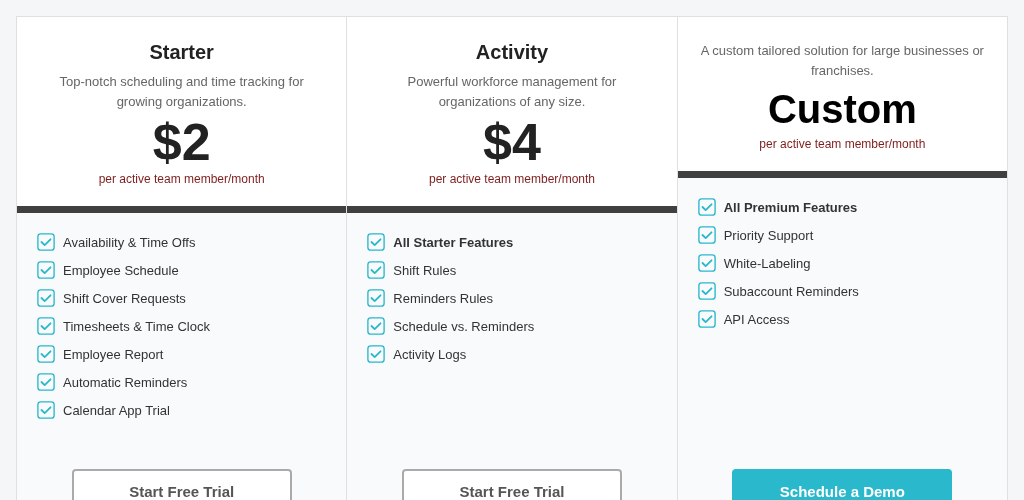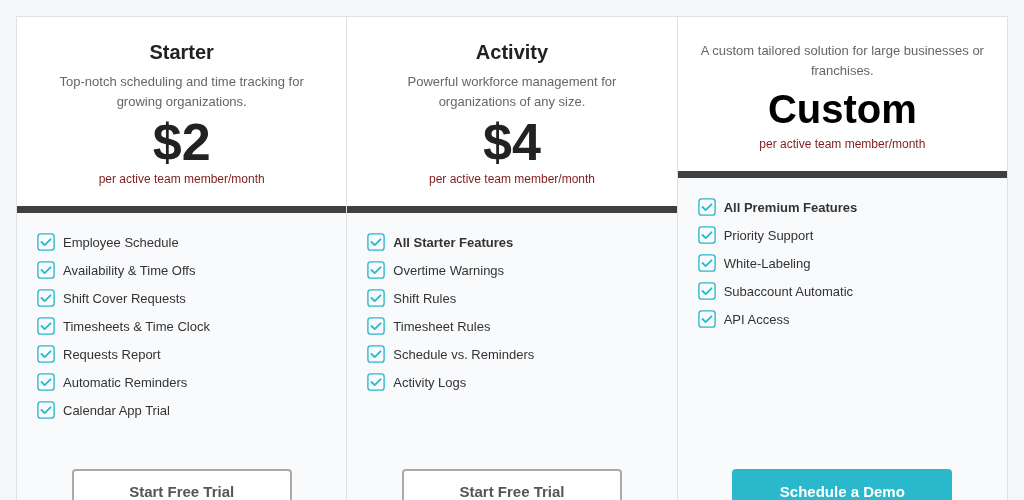--- a/index.html
+++ b/index.html
@@ -131,53 +131,53 @@
         <div class="plan-price">$2</div>
         <div class="plan-price-period">per active team member/month</div>
       </div>
       <div class="plan-features">
 
           <div class="feature-item">
             <svg class="check-icon" viewBox="0 0 20 20" fill="none" xmlns="http://www.w3.org/2000/svg">
               <rect x="1" y="1" width="18" height="18" rx="3" stroke="#29b8cc" stroke-width="1.5" fill="none"></rect>
               <path d="M5 10l3.5 3.5L15 7" stroke="#29b8cc" stroke-width="2" stroke-linecap="round" stroke-linejoin="round"></path>
             </svg>
+            <span>Availability &amp; Time Offs</span>
+          </div>
+
+          <div class="feature-item">
+            <svg class="check-icon" viewBox="0 0 20 20" fill="none" xmlns="http://www.w3.org/2000/svg">
+              <rect x="1" y="1" width="18" height="18" rx="3" stroke="#29b8cc" stroke-width="1.5" fill="none"></rect>
+              <path d="M5 10l3.5 3.5L15 7" stroke="#29b8cc" stroke-width="2" stroke-linecap="round" stroke-linejoin="round"></path>
+            </svg>
             <span>Employee Schedule</span>
           </div>
 
           <div class="feature-item">
             <svg class="check-icon" viewBox="0 0 20 20" fill="none" xmlns="http://www.w3.org/2000/svg">
               <rect x="1" y="1" width="18" height="18" rx="3" stroke="#29b8cc" stroke-width="1.5" fill="none"></rect>
               <path d="M5 10l3.5 3.5L15 7" stroke="#29b8cc" stroke-width="2" stroke-linecap="round" stroke-linejoin="round"></path>
             </svg>
-            <span>Availability &amp; Time Offs</span>
-          </div>
-
-          <div class="feature-item">
-            <svg class="check-icon" viewBox="0 0 20 20" fill="none" xmlns="http://www.w3.org/2000/svg">
-              <rect x="1" y="1" width="18" height="18" rx="3" stroke="#29b8cc" stroke-width="1.5" fill="none"></rect>
-              <path d="M5 10l3.5 3.5L15 7" stroke="#29b8cc" stroke-width="2" stroke-linecap="round" stroke-linejoin="round"></path>
-            </svg>
             <span>Shift Cover Requests</span>
           </div>
 
           <div class="feature-item">
             <svg class="check-icon" viewBox="0 0 20 20" fill="none" xmlns="http://www.w3.org/2000/svg">
               <rect x="1" y="1" width="18" height="18" rx="3" stroke="#29b8cc" stroke-width="1.5" fill="none"></rect>
               <path d="M5 10l3.5 3.5L15 7" stroke="#29b8cc" stroke-width="2" stroke-linecap="round" stroke-linejoin="round"></path>
             </svg>
             <span>Timesheets &amp; Time Clock</span>
           </div>
 
           <div class="feature-item">
             <svg class="check-icon" viewBox="0 0 20 20" fill="none" xmlns="http://www.w3.org/2000/svg">
               <rect x="1" y="1" width="18" height="18" rx="3" stroke="#29b8cc" stroke-width="1.5" fill="none"></rect>
               <path d="M5 10l3.5 3.5L15 7" stroke="#29b8cc" stroke-width="2" stroke-linecap="round" stroke-linejoin="round"></path>
             </svg>
-            <span>Requests Report</span>
+            <span>Employee Report</span>
           </div>
 
           <div class="feature-item">
             <svg class="check-icon" viewBox="0 0 20 20" fill="none" xmlns="http://www.w3.org/2000/svg">
               <rect x="1" y="1" width="18" height="18" rx="3" stroke="#29b8cc" stroke-width="1.5" fill="none"></rect>
               <path d="M5 10l3.5 3.5L15 7" stroke="#29b8cc" stroke-width="2" stroke-linecap="round" stroke-linejoin="round"></path>
             </svg>
             <span>Automatic Reminders</span>
           </div>
 
@@ -204,42 +204,35 @@
       <div class="plan-features">
 
           <div class="feature-item bold-feature">
             <svg class="check-icon" viewBox="0 0 20 20" fill="none" xmlns="http://www.w3.org/2000/svg">
               <rect x="1" y="1" width="18" height="18" rx="3" stroke="#29b8cc" stroke-width="1.5" fill="none"></rect>
               <path d="M5 10l3.5 3.5L15 7" stroke="#29b8cc" stroke-width="2" stroke-linecap="round" stroke-linejoin="round"></path>
             </svg>
             <span>All Starter Features</span>
           </div>
 
-          <div class="feature-item">
-            <svg class="check-icon" viewBox="0 0 20 20" fill="none" xmlns="http://www.w3.org/2000/svg">
-              <rect x="1" y="1" width="18" height="18" rx="3" stroke="#29b8cc" stroke-width="1.5" fill="none"></rect>
-              <path d="M5 10l3.5 3.5L15 7" stroke="#29b8cc" stroke-width="2" stroke-linecap="round" stroke-linejoin="round"></path>
-            </svg>
-            <span>Overtime Warnings</span>
-          </div>
 
           <div class="feature-item">
             <svg class="check-icon" viewBox="0 0 20 20" fill="none" xmlns="http://www.w3.org/2000/svg">
               <rect x="1" y="1" width="18" height="18" rx="3" stroke="#29b8cc" stroke-width="1.5" fill="none"></rect>
               <path d="M5 10l3.5 3.5L15 7" stroke="#29b8cc" stroke-width="2" stroke-linecap="round" stroke-linejoin="round"></path>
             </svg>
             <span>Shift Rules</span>
           </div>
 
           <div class="feature-item">
             <svg class="check-icon" viewBox="0 0 20 20" fill="none" xmlns="http://www.w3.org/2000/svg">
               <rect x="1" y="1" width="18" height="18" rx="3" stroke="#29b8cc" stroke-width="1.5" fill="none"></rect>
               <path d="M5 10l3.5 3.5L15 7" stroke="#29b8cc" stroke-width="2" stroke-linecap="round" stroke-linejoin="round"></path>
             </svg>
-            <span>Timesheet Rules</span>
+            <span>Reminders Rules</span>
           </div>
 
 
           <div class="feature-item">
             <svg class="check-icon" viewBox="0 0 20 20" fill="none" xmlns="http://www.w3.org/2000/svg">
               <rect x="1" y="1" width="18" height="18" rx="3" stroke="#29b8cc" stroke-width="1.5" fill="none"></rect>
               <path d="M5 10l3.5 3.5L15 7" stroke="#29b8cc" stroke-width="2" stroke-linecap="round" stroke-linejoin="round"></path>
             </svg>
             <span>Schedule vs. Reminders</span>
           </div>
@@ -287,21 +280,21 @@
               <path d="M5 10l3.5 3.5L15 7" stroke="#29b8cc" stroke-width="2" stroke-linecap="round" stroke-linejoin="round"></path>
             </svg>
             <span>White-Labeling</span>
           </div>
 
           <div class="feature-item">
             <svg class="check-icon" viewBox="0 0 20 20" fill="none" xmlns="http://www.w3.org/2000/svg">
               <rect x="1" y="1" width="18" height="18" rx="3" stroke="#29b8cc" stroke-width="1.5" fill="none"></rect>
               <path d="M5 10l3.5 3.5L15 7" stroke="#29b8cc" stroke-width="2" stroke-linecap="round" stroke-linejoin="round"></path>
             </svg>
-            <span>Subaccount Automatic</span>
+            <span>Subaccount Reminders</span>
           </div>
 
           <div class="feature-item">
             <svg class="check-icon" viewBox="0 0 20 20" fill="none" xmlns="http://www.w3.org/2000/svg">
               <rect x="1" y="1" width="18" height="18" rx="3" stroke="#29b8cc" stroke-width="1.5" fill="none"></rect>
               <path d="M5 10l3.5 3.5L15 7" stroke="#29b8cc" stroke-width="2" stroke-linecap="round" stroke-linejoin="round"></path>
             </svg>
             <span>API Access</span>
           </div>
 

